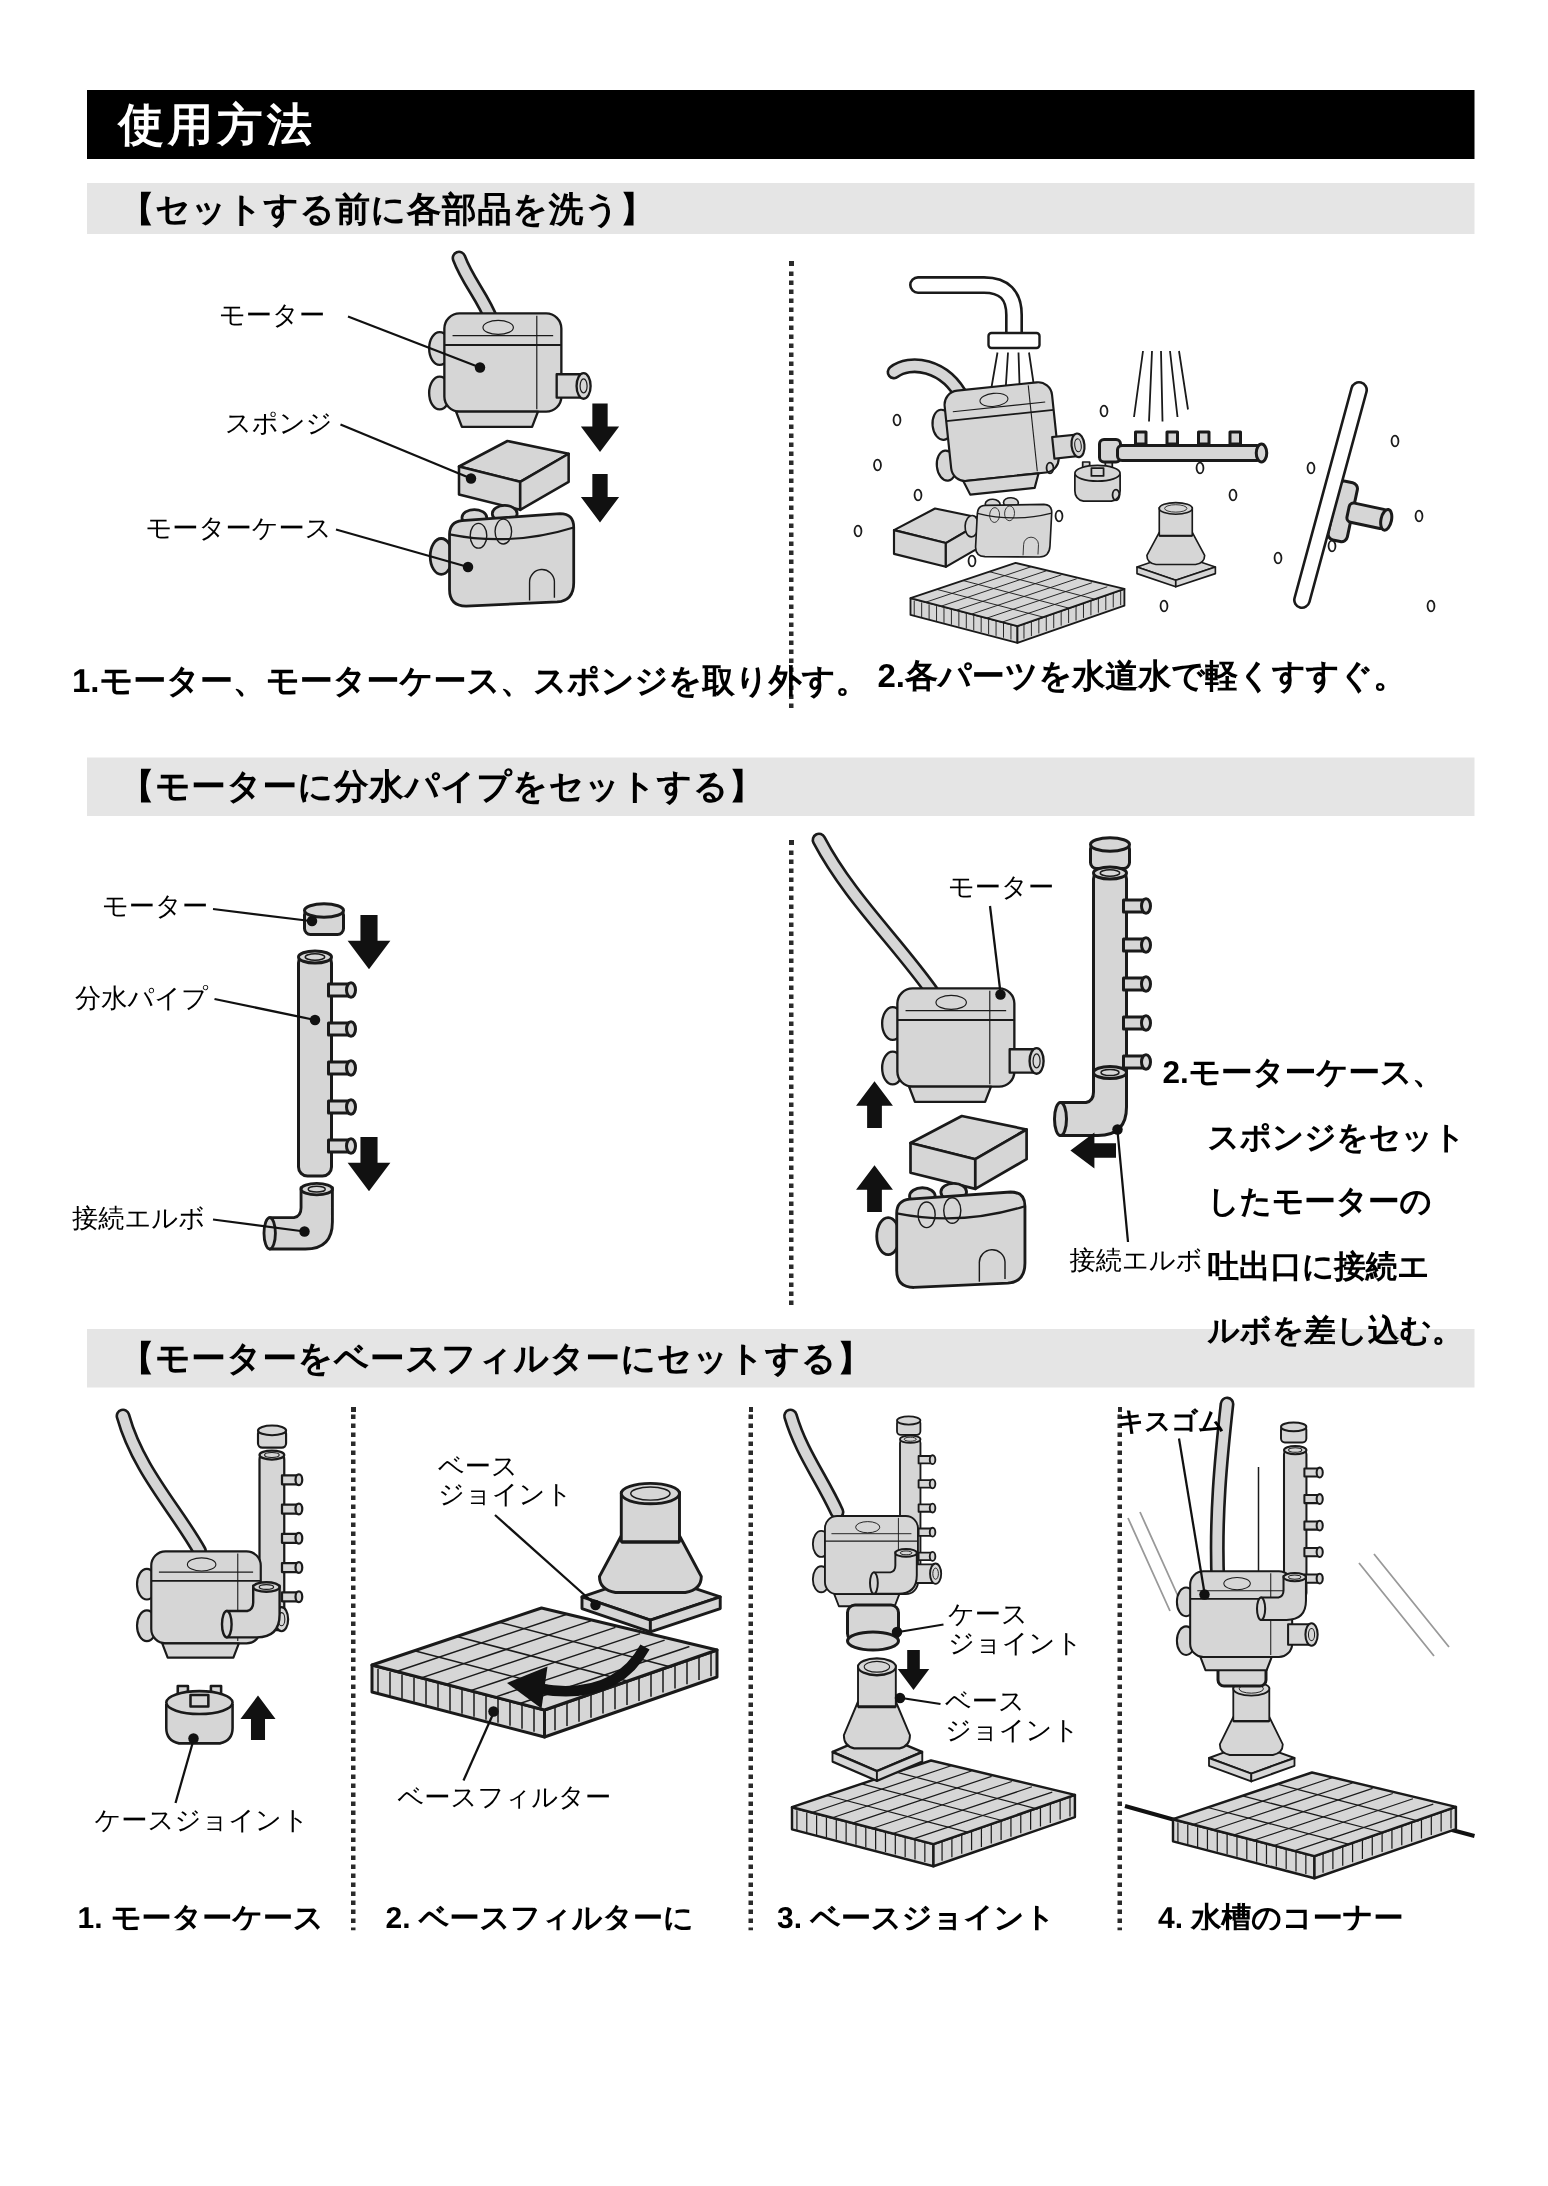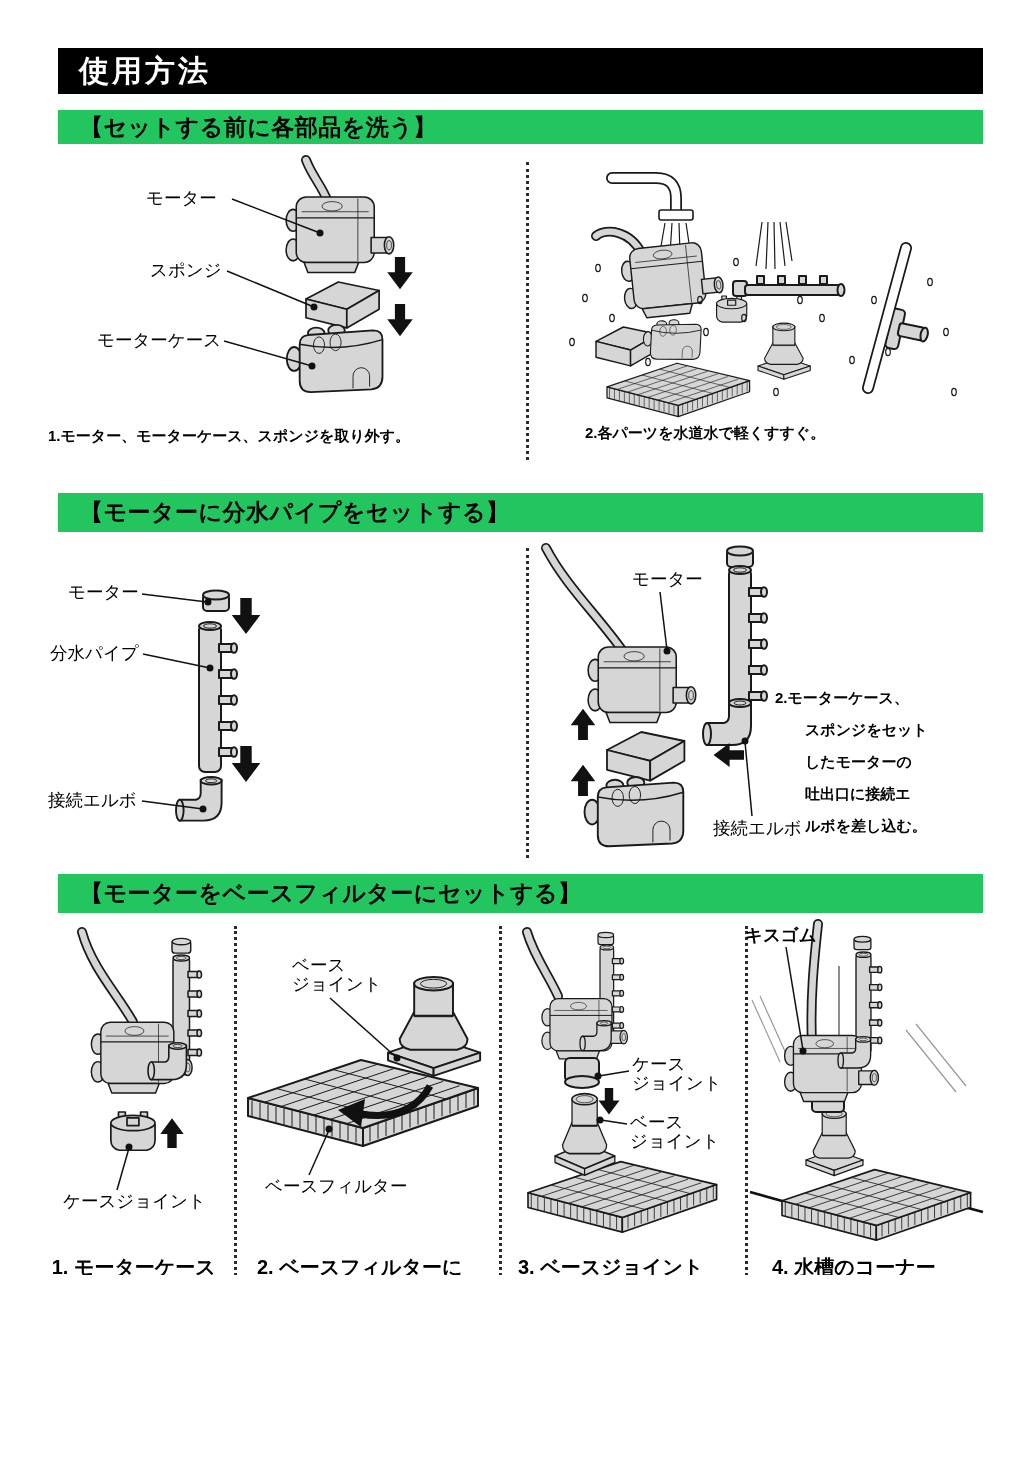--- a/index.html
+++ b/index.html
@@ -1,34 +1,34 @@
 <!DOCTYPE html>
 <html><head>
 <meta charset="utf-8">
 <style>
   html,body{margin:0;padding:0;background:#fff;}
   #page{position:relative;width:1032px;height:1275px;background:#ffffff;
-        font-family:"Liberation Sans","DejaVu Sans",sans-serif;color:#000;overflow:hidden;}
+        font-family:"Liberation Sans","DejaVu Sans",sans-serif;color:#000;overflow:hidden;margin-top:12px;}
   .abs{position:absolute;}
   
   .titlebar{left:58px;top:48px;width:925px;height:46px;background:#000;color:#fff;
             display:flex;align-items:center;}
   .titlebar .t{font-size:30px;font-weight:bold;letter-spacing:3px;padding-left:21px;}
-  .graybar{left:58px;width:925px;background:#22c55e;display:flex;align-items:center;}
+  .graybar{left:58px;width:925px;background:#e5e5e5;display:flex;align-items:center;}
   .graybar .h{font-size:23px;font-weight:bold;padding-left:22px;letter-spacing:0.5px;}
   .graybar .hn{font-size:18px;font-weight:600;margin-left:6px;padding-top:2px;}
   
   .vdots{border-left:3px dotted #2a2a2a;width:0;}
   
   .plabel{font-size:17.5px;line-height:19px;white-space:pre-line;}
   
   .step{font-weight:bold;white-space:pre-line;}
-  .step-s1{font-size:15px;}
+  .step-s1{font-size:22px;}
   .step-s2a{font-size:21px;line-height:36px;padding-left:28px;text-indent:-28px;}
-  .step-s2b{font-size:15px;line-height:32px;padding-left:30px;text-indent:-30px;}
+  .step-s2b{font-size:21px;line-height:43px;padding-left:30px;text-indent:-30px;}
   .step-s3{font-size:20px;line-height:29px;padding-left:29px;text-indent:-29px;}
   .pagenum{font-size:14px;color:#666;}
   
   svg .part{fill:#d6d6d6;stroke:#1a1a1a;stroke-width:2;stroke-linejoin:round;}
   svg .lnthin{stroke:#1a1a1a;stroke-width:1;fill:none;}
   svg .ln{stroke:#1a1a1a;stroke-width:1.6;fill:none;}
   svg .cableo{stroke:#1a1a1a;stroke-width:10;fill:none;stroke-linecap:round;}
   svg .cablei{stroke:#d6d6d6;stroke-width:6.5;fill:none;stroke-linecap:round;}
   svg .pipeo{stroke:#1a1a1a;stroke-width:12;fill:none;stroke-linecap:round;}
   svg .pipei{stroke:#ffffff;stroke-width:8.5;fill:none;stroke-linecap:round;}

